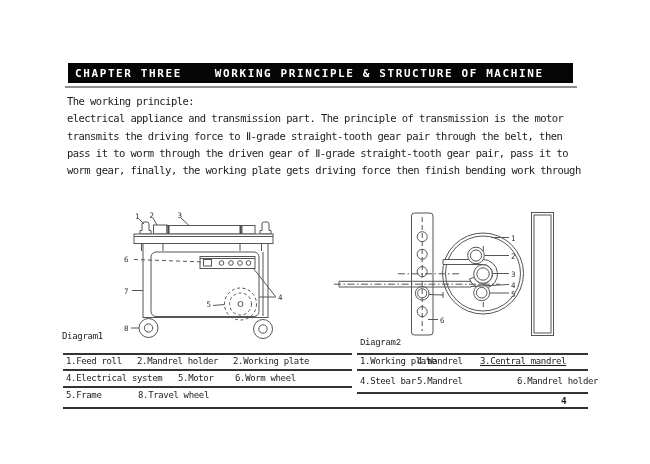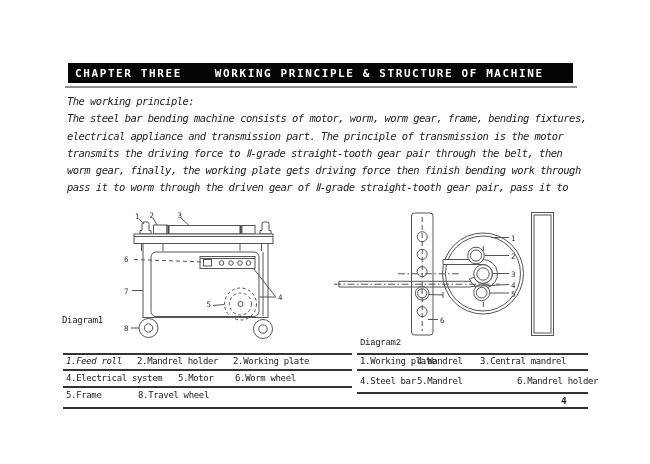--- a/index.html
+++ b/index.html
@@ -3,24 +3,24 @@
 <meta charset="utf-8">
 <style>
   html,body{margin:0;padding:0;background:#ffffff;}
   .page{position:relative;width:650px;height:464px;background:#ffffff;overflow:hidden;
         font-family:"DejaVu Sans Mono","Liberation Mono",monospace;color:#1c1c1c;margin-top:10px;}
   .chapter-bar{position:absolute;left:68px;top:53px;width:505px;height:20px;background:#050505;
         display:flex;align-items:center;}
   .chapter-bar span{color:#ffffff;font-size:11px;font-weight:bold;letter-spacing:1.6px;
         white-space:pre;padding-left:7px;transform:scaleY(.95);}
   .chapter-rule{position:absolute;left:65px;top:76px;width:512px;height:2px;background:#8f8f8f;}
-  .para{position:absolute;left:67px;top:83px;width:525px;font-style:italic;}
+  .para{position:absolute;left:67px;top:83px;width:525px;}
   .pline{font-size:10.5px;letter-spacing:-0.55px;line-height:17.3px;white-space:pre;color:#1c1c1c;}
   .caption{position:absolute;font-size:9px;letter-spacing:-0.3px;color:#1c1c1c;}
-  .cap1{left:62px;top:305px;}
+  .cap1{left:62px;top:321px;}
   .cap2{left:360px;top:328px;font-family:Liberation Mono, monospace;}
   .lg-cell{position:absolute;font-size:9px;letter-spacing:-0.35px;white-space:pre;color:#1c1c1c;}
   .rule{position:absolute;background:#333333;height:1.6px;}
   .footer-rule{position:absolute;left:63px;top:397px;width:525px;height:2px;background:#2e2e2e;}
   .pagenum{position:absolute;left:561px;top:385px;font-size:9.5px;font-weight:bold;color:#1c1c1c;}
   svg{position:absolute;overflow:visible;}
   .d1{left:120px;top:198px;}
   .d2{left:330px;top:198px;}
   svg text{font-family:"DejaVu Sans Mono","Liberation Mono",monospace;font-size:7.5px;fill:#333;}
   .ln{stroke:#555;stroke-width:1;fill:none;}
@@ -32,25 +32,24 @@
 
 <div class="page">
 
   <div class="chapter-bar">
     <span>CHAPTER THREE    WORKING PRINCIPLE &amp; STRUCTURE OF MACHINE</span>
   </div>
   <div class="chapter-rule"></div>
 
   <div class="para">
     <div class="pline">The working principle:</div>
-    <div class="pline">The steel bar bending machine consists of motor, worm, worm gear, frame, bending fixtures,</div>
     <div class="pline">electrical appliance and transmission part. The principle of transmission is the motor</div>
     <div class="pline">transmits the driving force to Ⅱ-grade straight-tooth gear pair through the belt, then</div>
+    <div class="pline">pass it to worm through the driven gear of Ⅱ-grade straight-tooth gear pair, pass it to</div>
     <div class="pline">worm gear, finally, the working plate gets driving force then finish bending work through</div>
-    <div class="pline">pass it to worm through the driven gear of Ⅱ-grade straight-tooth gear pair, pass it to</div>
   </div>
 
   <svg class="d1" width="190" height="140" viewBox="0 0 190 140">
 
     <path class="lnf" d="M20,26 L20,22.5 L22,22.5 L22,16 Q22,14 24,14 L27,14 Q29,14 29,16 L29,22.5 L31,22.5 L31,26 Z"></path>
     <path class="lnf" d="M140,26 L140,22.5 L142,22.5 L142,16 Q142,14 144,14 L147,14 Q149,14 149,16 L149,22.5 L151,22.5 L151,26 Z"></path>
     <rect class="lnf" x="33.5" y="17" width="13.5" height="9"></rect>
     <rect class="lnf" x="47" y="17.5" width="75" height="8.5"></rect>
     <rect class="dk" x="47.5" y="17.5" width="2" height="8.5"></rect>
     <rect class="dk" x="119.5" y="17.5" width="2" height="8.5"></rect>
@@ -150,35 +149,35 @@
     <text x="181" y="69">3</text>
     <text x="181" y="80">4</text>
     <text x="181" y="88.5">5</text>
     <text x="110" y="115">6</text>
   </svg>
 
   <div class="caption cap1">Diagram1</div>
   <div class="caption cap2">Diagram2</div>
 
   <div class="rule" style="left:63px;top:343px;width:289px;"></div>
-  <span class="lg-cell" style="left:66px;top:346px;font-style:italic;">1.Feed roll</span>
+  <span class="lg-cell" style="left:66px;top:346px;">1.Feed roll</span>
   <span class="lg-cell" style="left:137px;top:346px;">2.Mandrel holder</span>
   <span class="lg-cell" style="left:233px;top:346px;">2.Working plate</span>
   <div class="rule" style="left:63px;top:359px;width:289px;"></div>
   <span class="lg-cell" style="left:66px;top:363px;">4.Electrical system</span>
   <span class="lg-cell" style="left:178px;top:363px;">5.Motor</span>
   <span class="lg-cell" style="left:235px;top:363px;">6.Worm wheel</span>
   <div class="rule" style="left:63px;top:376px;width:289px;"></div>
   <span class="lg-cell" style="left:66px;top:380px;">5.Frame</span>
   <span class="lg-cell" style="left:138px;top:380px;">8.Travel wheel</span>
 
   <div class="rule" style="left:357px;top:343px;width:231px;"></div>
   <span class="lg-cell" style="left:360px;top:346px;">1.Working plate</span>
   <span class="lg-cell" style="left:417px;top:346px;">4.Wandrel</span>
-  <span class="lg-cell" style="left:480px;top:346px;">3.Central mandrel</span>
+  <span class="lg-cell" style="left:480px;top:346px;text-decoration:underline;">3.Central mandrel</span>
   <div class="rule" style="left:357px;top:359px;width:231px;"></div>
   <span class="lg-cell" style="left:360px;top:366px;">4.Steel bar</span>
   <span class="lg-cell" style="left:417px;top:366px;">5.Mandrel</span>
   <span class="lg-cell" style="left:480px;top:366px;padding-left:37px;">6.Mandrel holder</span>
   <div class="rule" style="left:357px;top:382px;width:231px;"></div>
 
   <span class="pagenum">4</span>
   <div class="footer-rule"></div>
 
 </div>

